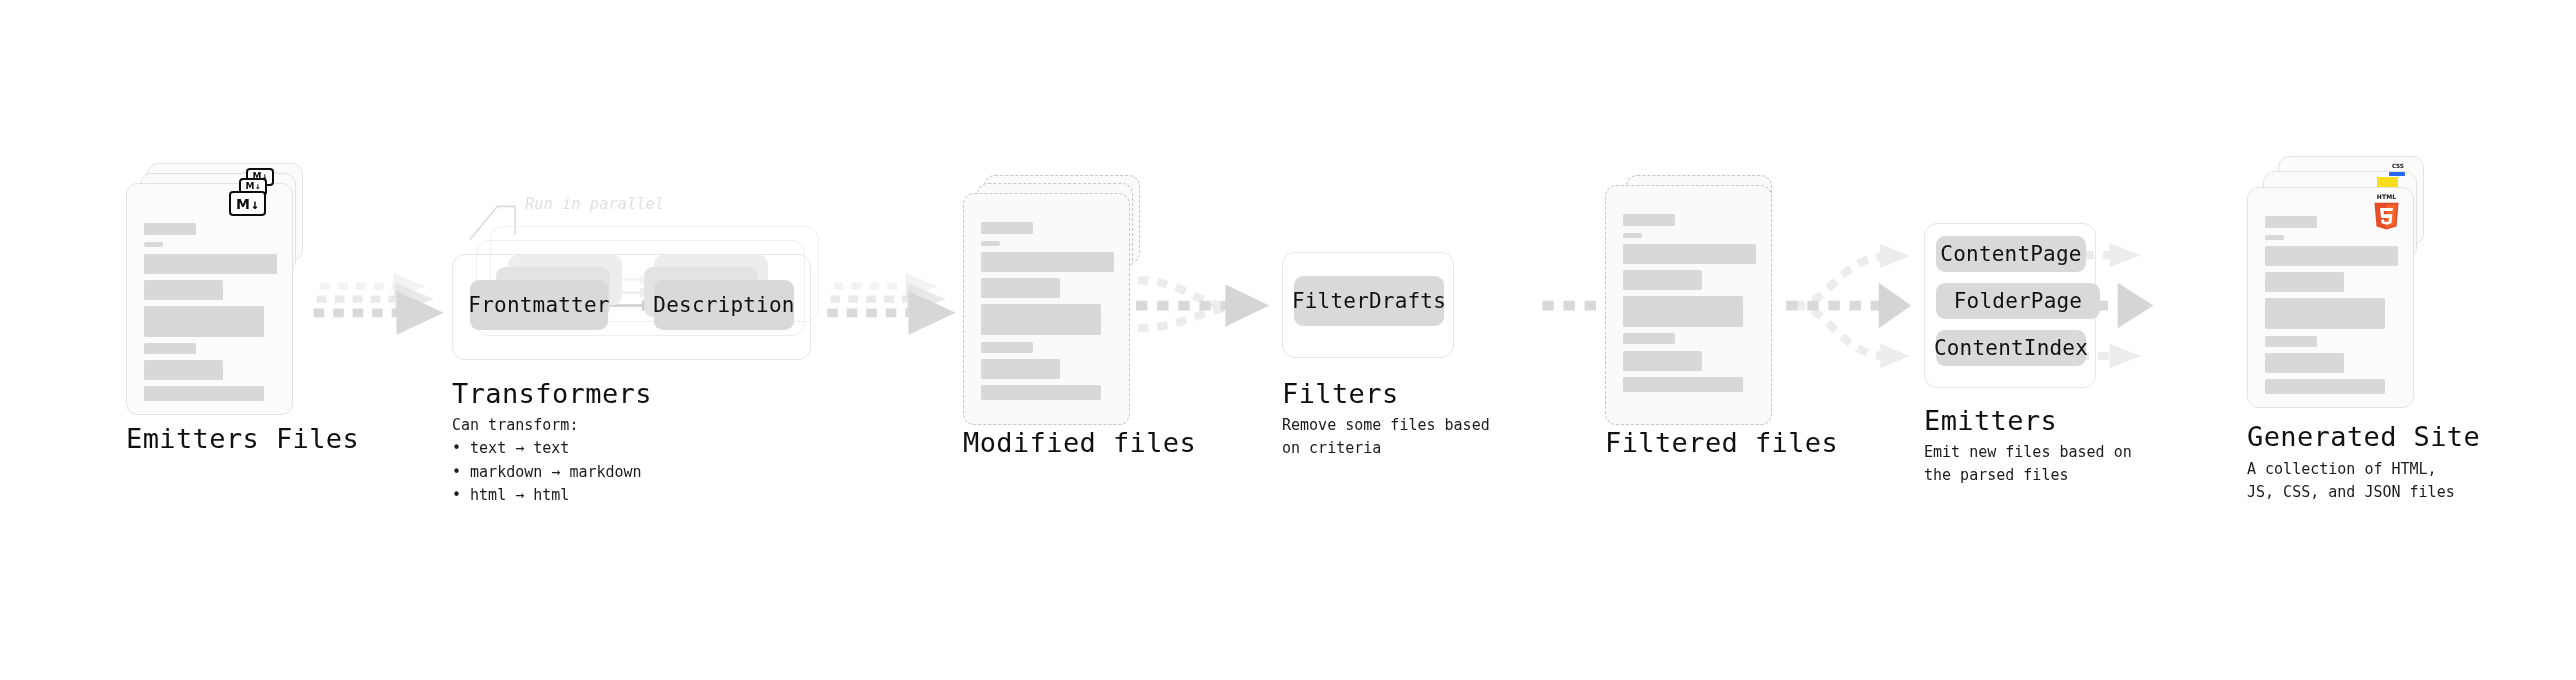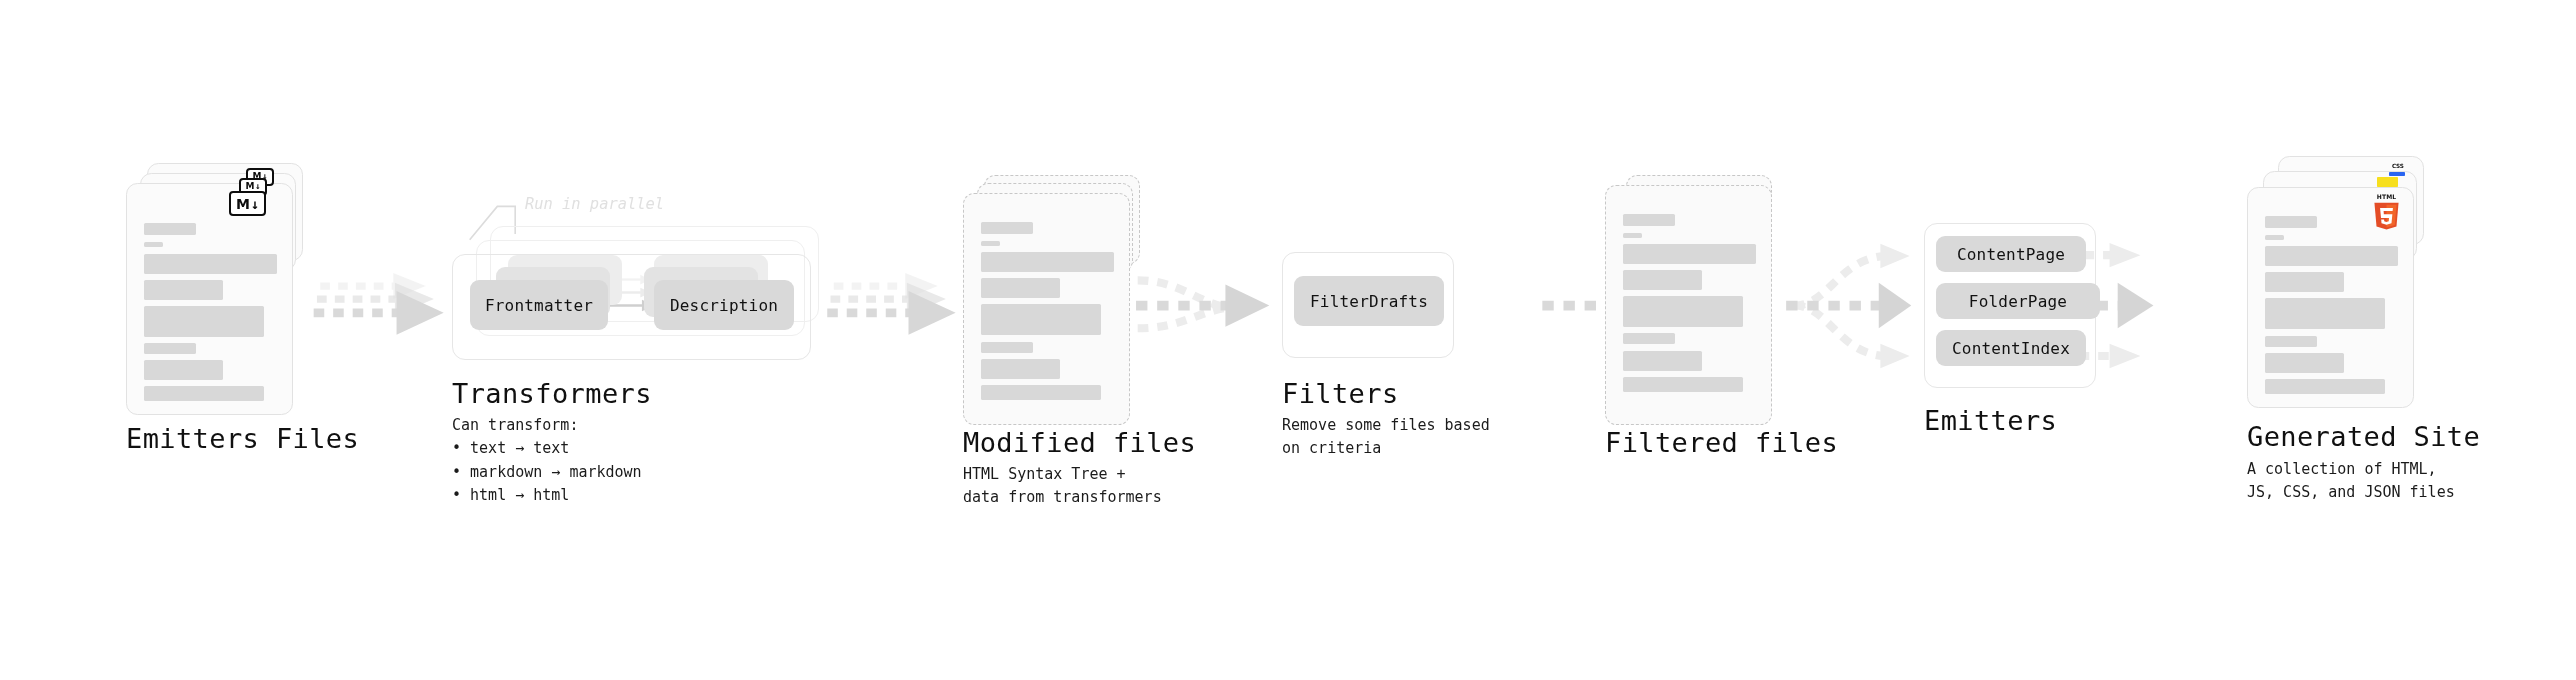--- a/index.html
+++ b/index.html
@@ -38,21 +38,21 @@
   
   .groupbox{
     position:absolute;box-sizing:border-box;
     border:1.4px solid #e6e6e6;border-radius:13px;background:transparent;
   }
   .groupbox.ghost{border-color:#efefef;}
   .chip{
     position:absolute;box-sizing:border-box;display:flex;
     align-items:center;justify-content:center;
     background:#d9d9d9;border-radius:9px;
-    font-size:16px;color:#111;white-space:nowrap;letter-spacing:0.2px;
+    font-size:21px;color:#111;white-space:nowrap;letter-spacing:0.2px;
   }
   .chip.g2{background:#e3e3e3;}
   .chip.g3{background:#ededed;}
 
   svg.layer{position:absolute;left:0;top:0;width:2576px;height:681px;
             pointer-events:none;overflow:visible;}
 
   
   .mdbadge{position:absolute;box-sizing:border-box;
     border:2.8px solid #0d0d0d;border-radius:4.1px;background:#fff;
@@ -226,22 +226,20 @@
     <div class="skel" style="left:18px;top:66px;width:18.7px;height:4.9px;"></div>
     <div class="skel" style="left:18px;top:77px;width:133px;height:19.5px;"></div>
     <div class="skel" style="left:18px;top:103px;width:79px;height:19.5px;"></div>
     <div class="skel" style="left:18px;top:129px;width:120px;height:31px;"></div>
     <div class="skel" style="left:18px;top:167px;width:52px;height:11.4px;"></div>
     <div class="skel" style="left:18px;top:184px;width:79px;height:19.5px;"></div>
     <div class="skel" style="left:18px;top:210px;width:120px;height:14.6px;"></div>
   </div>
 
   <div class="stage-title" style="left:963px;top:427px;">Modified files</div>
-  <div class="stage-desc" style="left:963px;top:463px;width:268px;">HTML Syntax Tree +
-data from transformers</div>
 
   <div class="groupbox" style="left:1282px;top:252px;width:172px;height:106px;"></div>
   <div class="chip" style="left:1294px;top:276px;width:150px;height:50px;">FilterDrafts</div>
 
   <div class="stage-title" style="left:1282px;top:378px;text-align:right;">Filters</div>
   <div class="stage-desc" style="left:1282px;top:414px;width:260px;">Remove some files based
 on criteria</div>
 
   <div class="cardstack dashed" style="left:1605px;top:175px;width:195px;height:244px;">
     <div class="sheet" style="left:21px;top:0px;width:146px;height:89px;"></div>
@@ -258,20 +256,22 @@
   </div>
 
   <div class="stage-title" style="left:1605px;top:427px;">Filtered files</div>
 
   <div class="groupbox" style="left:1924px;top:223px;width:172px;height:165px;"></div>
   <div class="chip" style="left:1936px;top:236px;width:150px;height:36px;">ContentPage</div>
   <div class="chip" style="left:1936px;top:283px;width:164px;height:36px;">FolderPage</div>
   <div class="chip" style="left:1936px;top:330px;width:150px;height:36px;">ContentIndex</div>
 
   <div class="stage-title" style="left:1924px;top:405px;">Emitters</div>
+  <div class="stage-desc" style="left:1924px;top:441px;width:268px;">Emit new files based on
+the parsed files</div>
 
   <div class="cardstack" style="left:2247px;top:156px;width:211px;height:260px;">
     <div class="sheet" style="left:31px;top:0px;width:146px;height:89px;"></div>
     <div class="sheet" style="left:16.3px;top:14.6px;width:154px;height:89px;"></div>
     <div class="sheet" style="left:0px;top:31px;width:167px;height:221px;"></div>
 
     <div class="csstxt" style="left:145px;top:7.3px;">CSS</div>
     <div class="cssbadge" style="left:142px;top:16.3px;width:16.3px;height:3.3px;"></div>
 
     <div class="jsbadge" style="left:130px;top:21px;width:21px;height:9.8px;"></div>

